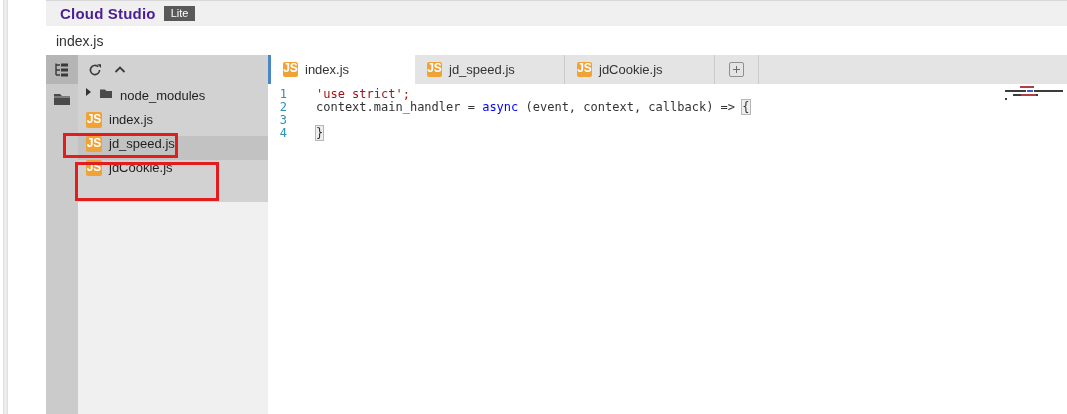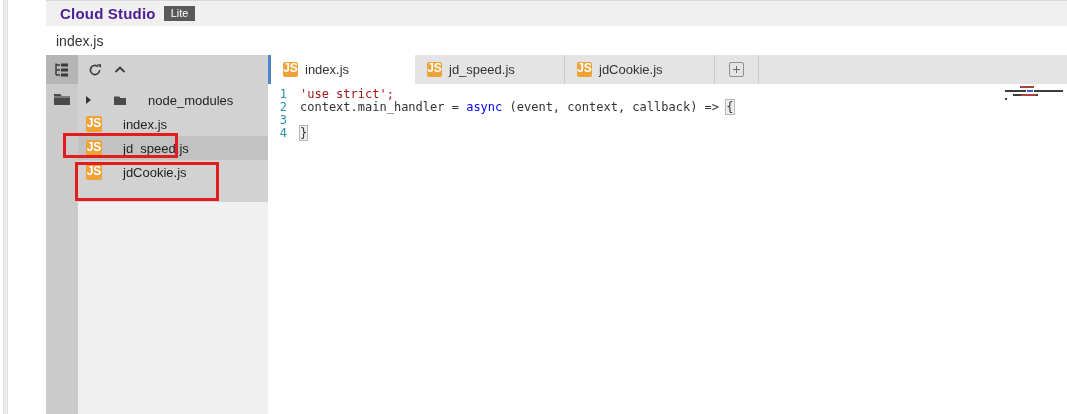--- a/index.html
+++ b/index.html
@@ -21,40 +21,40 @@
   
   .body { flex:1; display:flex; min-height:0; }
 
   .iconstrip { width:32px; background:#cbcbcb; flex:none; }
   .icon-cell { width:32px; height:29px; display:flex; align-items:center; justify-content:center; }
   .icon-cell.active { background:#b5b5b5; }
 
   .explorer { width:190px; background:#f0f0f0; display:flex; flex-direction:column; flex:none; }
   .explorer-toolbar { height:29px; background:#d2d2d2; display:flex; align-items:center; gap:12px; padding-left:10px; flex:none; }
   .tree { background:#d2d2d2; padding:4px 0; height:118px; flex:none; }
-  .tree-row { height:24px; display:flex; align-items:center; padding-left:8px; gap:21px; font-size:13px; color:#1f1f1f; }
+  .tree-row { height:24px; display:flex; padding-left:8px; gap:7px; font-size:13px; color:#1f1f1f; }
   .tree-row.selected { background:#c2c2c2; }
   .tri { width:0; height:0; border-left:5px solid #333; border-top:4px solid transparent; border-bottom:4px solid transparent; margin-right:1px; }
   .js-badge { width:16px; height:16px; background:#efa236; color:#fff; font-size:12px; font-weight:bold; display:flex; align-items:flex-end; justify-content:center; border-radius:2px; padding-bottom:2px; flex:none; }
   .tab .js-badge { width:15px; height:15px; }
 
   .main { flex:1; display:flex; flex-direction:column; min-width:0; }
   .tabbar { height:29px; background:#e4e4e4; display:flex; align-items:stretch; flex:none; }
   .tab { display:flex; align-items:center; gap:7px; padding:0 12px; font-size:13px; color:#333; border-right:1px solid #cbcbcb; width:150px; flex:none; }
   .tab.active { background:#fff; border-left:3px solid #4a86c8; border-right:none; width:147px; }
   .newtab-cell { width:44px; display:flex; align-items:center; justify-content:center; border-right:1px solid #cbcbcb; }
   .plusbox { width:15px; height:15px; border:1px solid #8f8f8f; border-radius:2px; position:relative; }
   .plusbox::before, .plusbox::after { content:""; position:absolute; background:#6d6d6d; }
   .plusbox::before { left:3px; right:3px; top:6px; height:1px; }
   .plusbox::after { top:3px; bottom:3px; left:6px; width:1px; }
 
   .editor { flex:1; position:relative; background:#fff; padding-top:4px; overflow:hidden; }
   .code-line { display:flex; height:13px; line-height:13px; font-family:"DejaVu Sans Mono", monospace; font-size:12px; }
   .ln { width:32px; text-align:right; padding-right:13px; color:#2b91af; flex:none; }
-  .code { white-space:pre; color:#333; }
+  .code { white-space:pre; color:#333;margin-left:16px; }
   .code-line.guide .code { box-shadow: inset 1px 0 0 #cfcfcf; }
   .tok.string { color:#a31515; }
   .tok.keyword { color:#0000ff; }
   .tok.plain { color:#333; }
   .tok.bracket { color:#333; outline:1px solid #b6b6b6; background:#eeeeee; }
 
   .minimap { position:absolute; top:2px; right:4px; width:58px; }
   .mrow { height:2px; margin-bottom:2px; display:flex; }
   .mseg { height:2px; flex:none; }
   .mseg.dark { background:#3c3c3c; }

